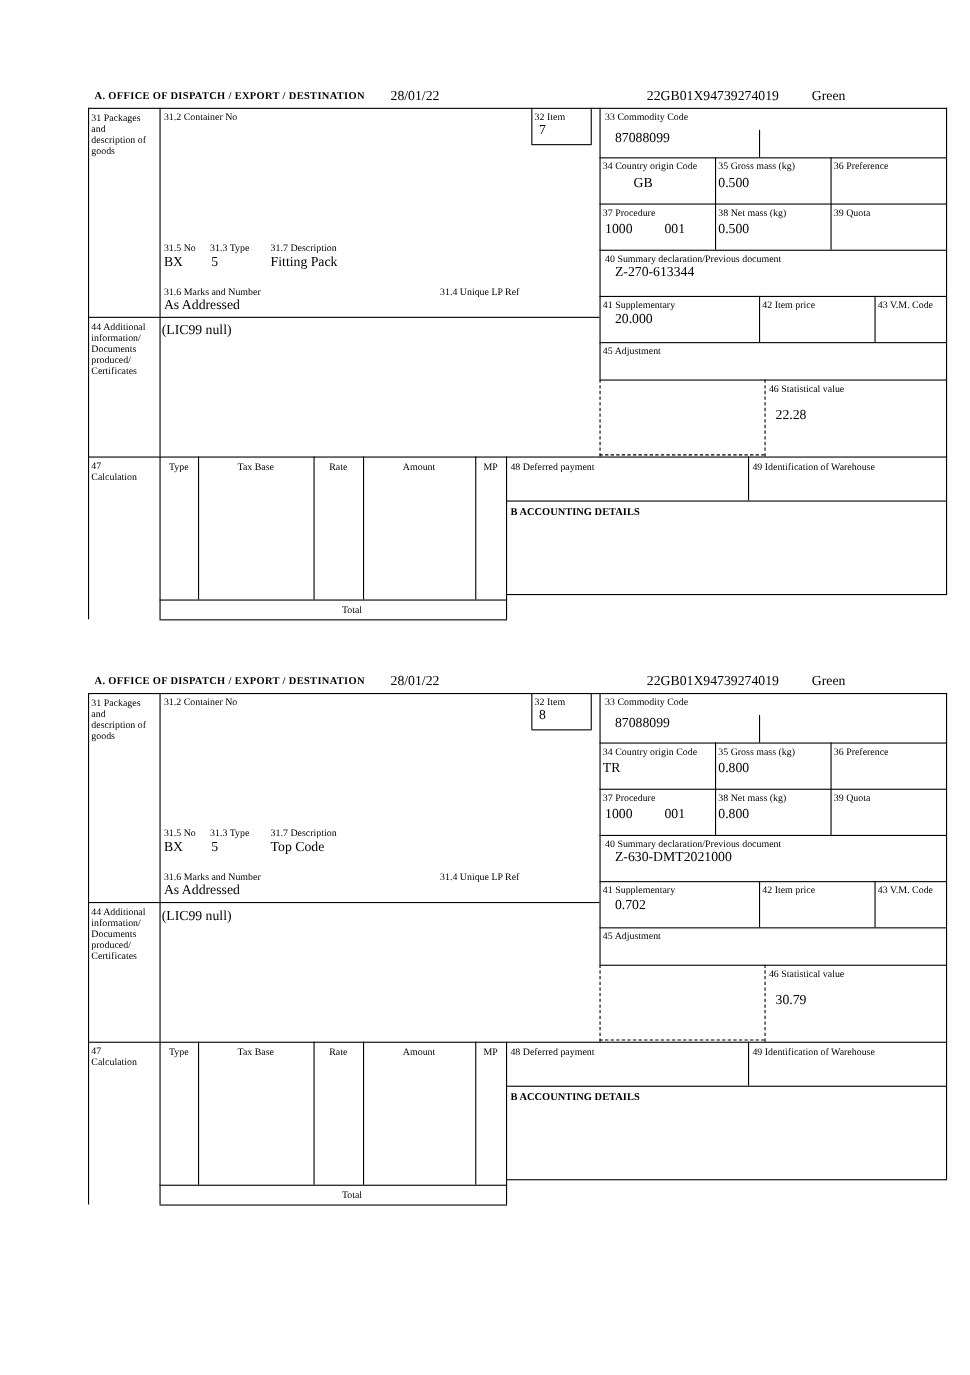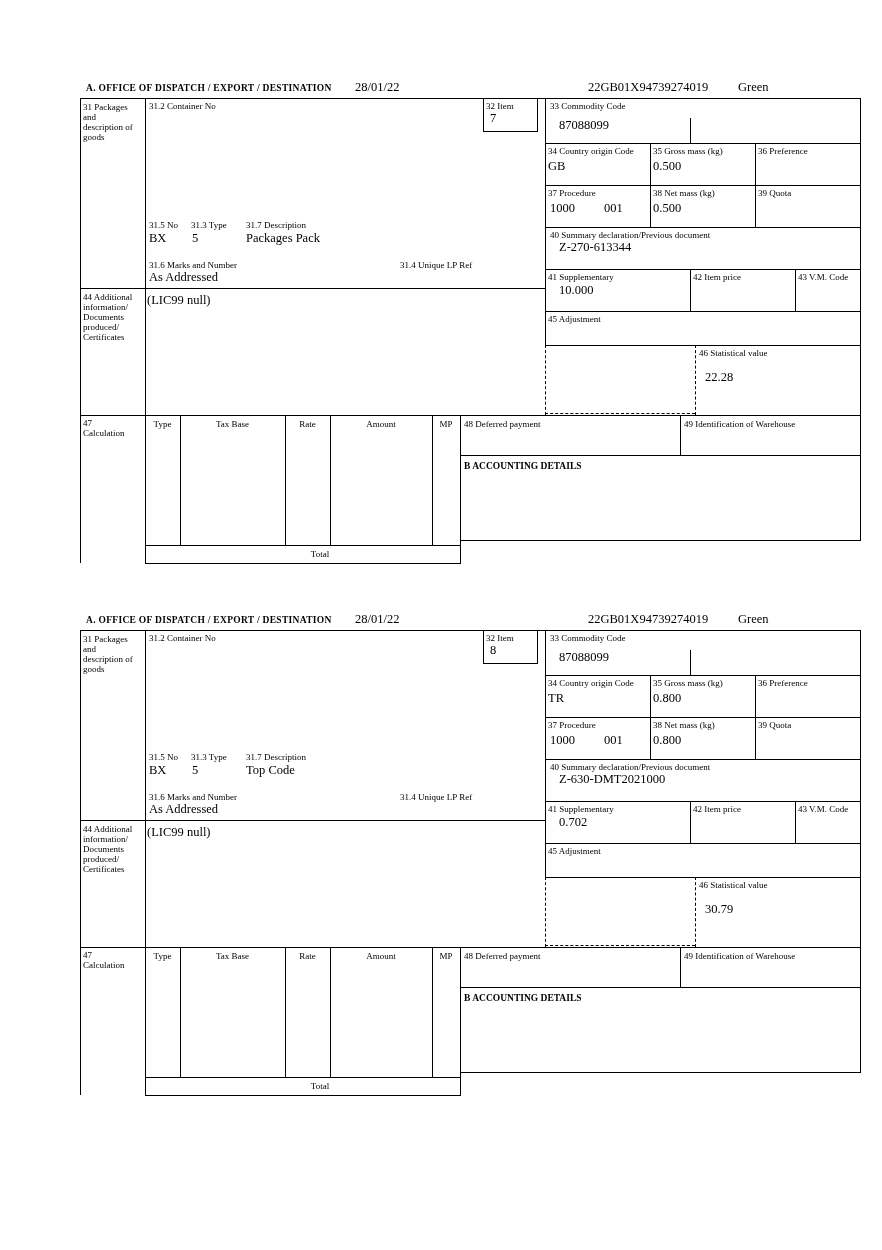--- a/index.html
+++ b/index.html
@@ -93,31 +93,31 @@
     <div class="lbl ctr" style="left:205px;top:337px;width:45px">Rate</div>
     <div class="lbl ctr" style="left:250px;top:337px;width:102px">Amount</div>
     <div class="lbl ctr" style="left:352px;top:337px;width:28px">MP</div>
     <div class="lbl ctr" style="left:120px;top:467px;width:240px">Total</div>
     <div class="lbl" style="left:384px;top:337px">48 Deferred payment</div>
     <div class="lbl" style="left:604px;top:337px">49 Identification of Warehouse</div>
     <div class="lbl b" style="left:384px;top:379px;font-size:9.5px">B ACCOUNTING DETAILS</div>
 
     <div class="val" style="left:410px;top:29px">7</div>
     <div class="val" style="left:479px;top:36px">87088099</div>
-    <div class="val" style="left:468px;top:77px">GB</div>
+    <div class="val" style="left:496px;top:77px">GB</div>
     <div class="val" style="left:573px;top:77px">0.500</div>
     <div class="val" style="left:470px;top:119px">1000</div>
     <div class="val" style="left:524px;top:119px">001</div>
     <div class="val" style="left:573px;top:119px">0.500</div>
     <div class="val" style="left:69px;top:149px">BX</div>
     <div class="val" style="left:112px;top:149px">5</div>
-    <div class="val" style="left:166px;top:149px">Packages Pack</div>
+    <div class="val" style="left:166px;top:149px">Fitting Pack</div>
     <div class="val" style="left:479px;top:158px">Z-270-613344</div>
     <div class="val" style="left:69px;top:188px">As Addressed</div>
-    <div class="val" style="left:479px;top:201px">10.000</div>
+    <div class="val" style="left:479px;top:201px">20.000</div>
     <div class="val" style="left:67px;top:211px">(LIC99 null)</div>
     <div class="val" style="left:625px;top:288px">22.28</div>
   </div>
 
   <div class="sec" style="top:614px">
 
     <div class="lbl hdrA" style="left:6px;top:1px">A.  OFFICE OF DISPATCH / EXPORT / DESTINATION</div>
     <div class="val" style="left:275px;top:-2px">28/01/22</div>
     <div class="val" style="left:508px;top:-2px">22GB01X94739274019</div>
     <div class="val" style="left:658px;top:-2px">Green</div>

